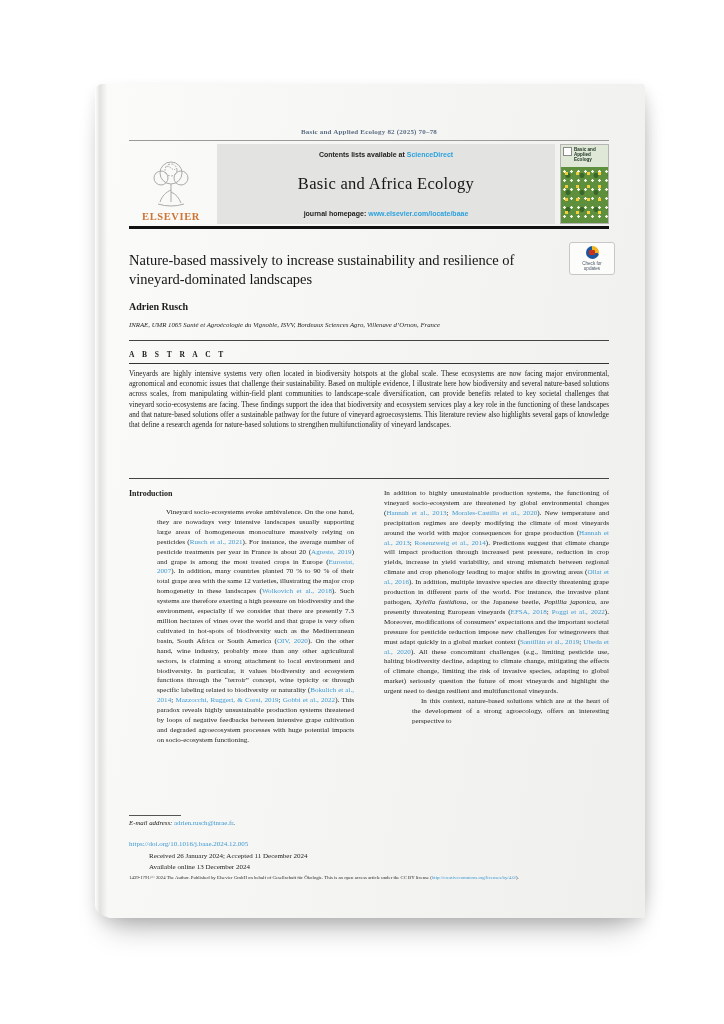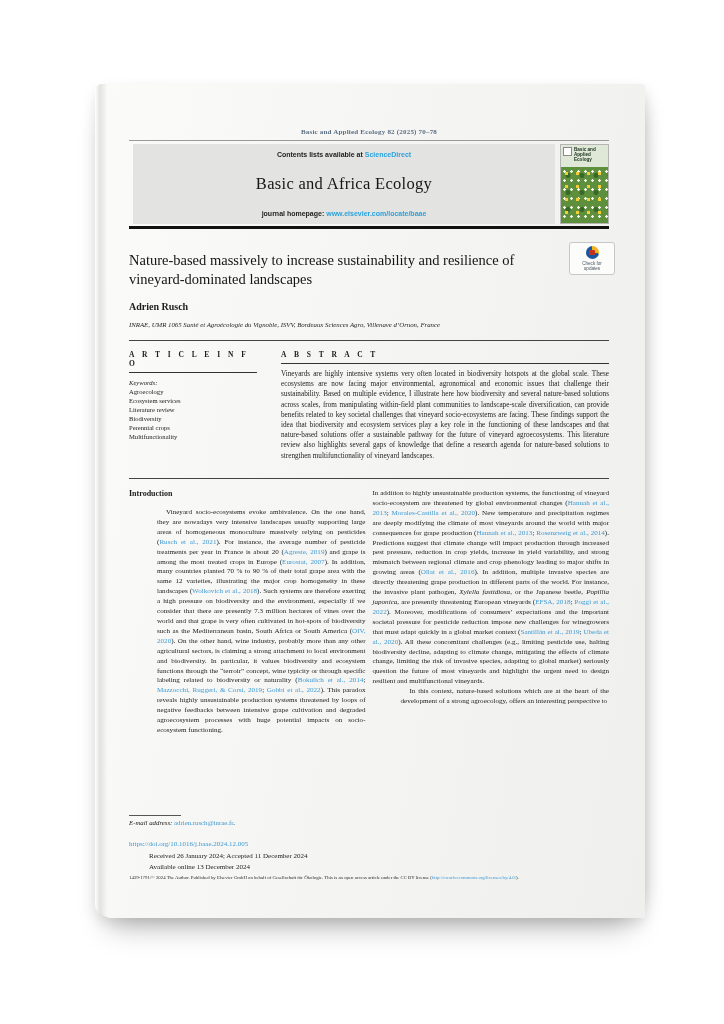--- a/index.html
+++ b/index.html
@@ -50,21 +50,21 @@
   
   .info-abstract{display:flex;gap:24px;margin-top:9px;min-height:124px;}
   .info-col{width:128px;flex:0 0 auto;}
   .abs-col{flex:1;}
   .sec-head{font-size:7.5px;font-weight:bold;letter-spacing:3px;color:#1b1b1b;}
   .sec-rule{border-top:0.8px solid #333;margin:4px 0 5px 0;}
   .kw-label{font-size:6.6px;font-style:italic;line-height:9px;}
   .kw{font-size:6.6px;line-height:9px;}
   .abs-text{font-size:7.2px;line-height:10.2px;text-align:justify;margin:2px 0 0 0;}
   
-  .columns{display:flex;gap:7px;margin-top:10px;}
+  .columns{display:flex;gap:30px;margin-top:10px;}
   .col{flex:1;min-width:0;}
   .sec-title{font-size:8px;font-weight:bold;margin-bottom:10px;}
   .body-par{font-size:7.1px;line-height:9.9px;text-align:justify;margin:0;}
   .body-par.indent{text-indent:9px;margin-left:28px;}
   .seg-link{color:#3f9ad2;cursor:pointer;}
   .seg-i{font-style:italic;}
   
   .page-bottom{position:absolute;left:34px;right:36px;bottom:38px;}
   .fn-rule{width:52px;border-top:0.7px solid #555;}
   .fn-line{font-size:6.8px;margin-top:3px;}
@@ -77,20 +77,36 @@
 </head>
 <body>
 
 <div class="stage">
   <div class="paper">
 
     <div class="running-head">Basic and Applied Ecology 82 (2025) 70–78</div>
     <div class="rule"></div>
 
     <div class="masthead">
+      <div class="elsevier">
+        <svg class="tree" width="46" height="52" viewBox="0 0 46 52">
+          <g fill="none" stroke="#8f8f8f" stroke-width="1">
+            <circle cx="23" cy="15" r="11"></circle>
+            <circle cx="13" cy="20" r="7"></circle>
+            <circle cx="33" cy="20" r="7"></circle>
+            <circle cx="23" cy="12" r="6" stroke-dasharray="2 1.5"></circle>
+            <path d="M23 26 L23 44"></path>
+            <path d="M23 32 C18 34 14 38 12 44"></path>
+            <path d="M23 34 C28 36 31 40 33 45"></path>
+            <path d="M10 46 Q23 50 36 46"></path>
+            <path d="M17 10 q3 -3 6 0 q3 3 6 0" stroke-dasharray="1.5 1"></path>
+          </g>
+        </svg>
+        <div class="elsevier-word">ELSEVIER</div>
+      </div>
 
       <div class="mast-box">
         <div class="contents-line"><span>Contents lists available at </span><span class="lnk">ScienceDirect</span></div>
         <div class="journal-title">Basic and Africa Ecology</div>
         <div class="homepage-line"><span>journal homepage: </span><span class="lnk">www.elsevier.com/locate/baae</span></div>
       </div>
 
       <div class="cover">
         <div class="cover-head">
           <div class="cover-logo"></div>
@@ -113,31 +129,20 @@
       </div>
     </div>
 
     <h1 class="title">Nature-based massively to increase sustainability and resilience of vineyard-dominated landscapes</h1>
     <div class="author">Adrien Rusch</div>
     <div class="affiliation">INRAE, UMR 1065 Santé et Agroécologie du Vignoble, ISVV, Bordeaux Sciences Agro, Villenave d’Ornon, France</div>
 
     <div class="rule dark" style="margin-top:12px;"></div>
 
     <div class="info-abstract">
-      <div class="info-col">
-        <div class="sec-head">A R T I C L E  I N F O</div>
-        <div class="sec-rule"></div>
-        <div class="kw-label">Keywords:</div>
-        <div class="kw">Agroecology</div>
-        <div class="kw">Ecosystem services</div>
-        <div class="kw">Literature review</div>
-        <div class="kw">Biodiversity</div>
-        <div class="kw">Perennial crops</div>
-        <div class="kw">Multifunctionality</div>
-      </div>
       <div class="abs-col">
         <div class="sec-head">A B S T R A C T</div>
         <div class="sec-rule"></div>
         <p class="abs-text">Vineyards are highly intensive systems very often located in biodiversity hotspots at the global scale. These ecosystems are now facing major environmental, agronomical and economic issues that challenge their sustainability. Based on multiple evidence, I illustrate here how biodiversity and several nature-based solutions across scales, from manipulating within-field plant communities to landscape-scale diversification, can provide benefits related to key societal challenges that vineyard socio-ecosystems are facing. These findings support the idea that biodiversity and ecosystem services play a key role in the functioning of these landscapes and that nature-based solutions offer a sustainable pathway for the future of vineyard agroecosystems. This literature review also highlights several gaps of knowledge that define a research agenda for nature-based solutions to strengthen multifunctionality of vineyard landscapes.</p>
       </div>
     </div>
 
     <div class="rule dark"></div>
 
     <div class="columns">

